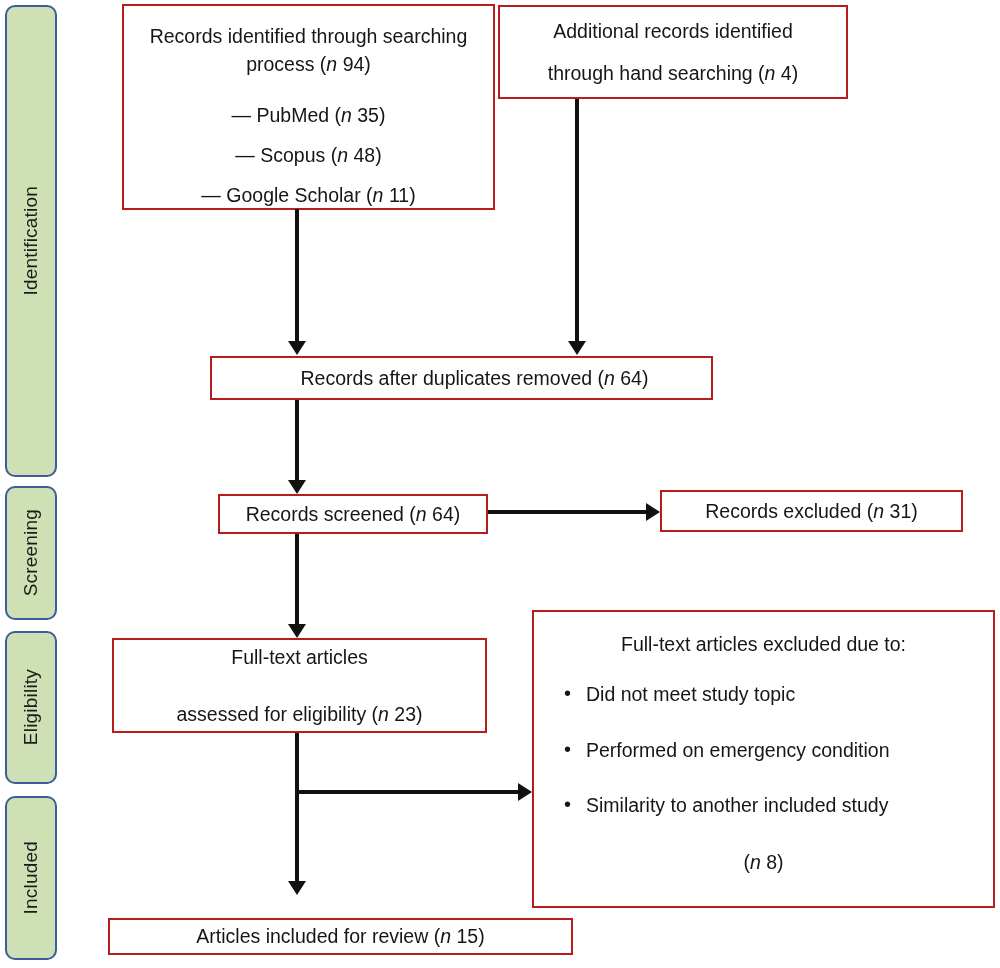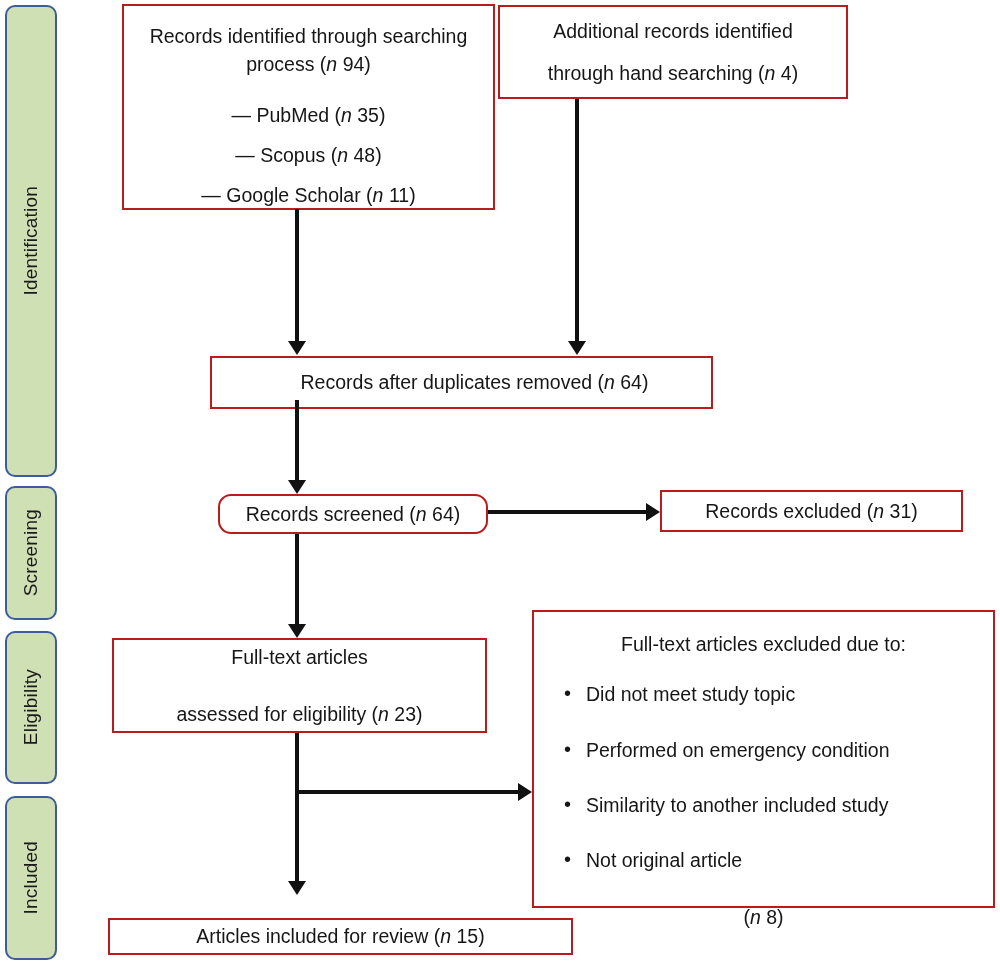--- a/index.html
+++ b/index.html
@@ -169,28 +169,28 @@
     <span class="line">Additional  records identified</span>
     <span class="line">through hand searching (<em>n</em> 4)</span>
   </div>
 
   <div class="vline" style="left:295px; top:209px; height:132px;"></div>
   <div class="arrow-down" style="left:288px; top:341px;"></div>
 
   <div class="vline" style="left:575px; top:99px; height:242px;"></div>
   <div class="arrow-down" style="left:568px; top:341px;"></div>
 
-  <div class="node" style="left:210px; top:356px; width:503px; height:53px;padding-left:26px;">
+  <div class="node" style="left:210px; top:356px; width:503px; height:44px;padding-left:26px;">
     <span class="line">Records after duplicates removed (<em>n</em> 64)</span>
   </div>
 
   <div class="vline" style="left:295px; top:400px; height:80px;"></div>
   <div class="arrow-down" style="left:288px; top:480px;"></div>
 
-  <div class="node" style="left:218px; top:494px; width:270px; height:40px;border-radius:13px;">
+  <div class="node" style="left:218px; top:494px; width:270px; height:40px;">
     <span class="line">Records screened (<em>n</em> 64)</span>
   </div>
 
   <div class="hline" style="left:488px; top:510px; width:158px;"></div>
   <div class="arrow-right" style="left:646px; top:503px;"></div>
 
   <div class="node" style="left:660px; top:490px; width:303px; height:42px;">
     <span class="line">Records excluded (<em>n</em> 31)</span>
   </div>
 
@@ -207,21 +207,20 @@
 
   <div class="hline" style="left:295px; top:790px; width:223px;"></div>
   <div class="arrow-right" style="left:518px; top:783px;"></div>
 
   <div class="node excl-box" style="left:532px; top:610px; width:463px; height:298px;">
     <span class="excl-title">Full-text articles excluded due to:</span>
     <ul class="excl-list">
       <li>Did not meet study topic</li>
       <li>Performed on emergency condition</li>
       <li>Similarity to another included study</li>
-      <li>Not original article</li>
     </ul>
     <span class="excl-count">(<em>n</em> 8)</span>
   </div>
 
   <div class="node" style="left:108px; top:918px; width:465px; height:37px;">
     <span class="line">Articles included for review (<em>n</em> 15)</span>
   </div>
 
 </div>
 

